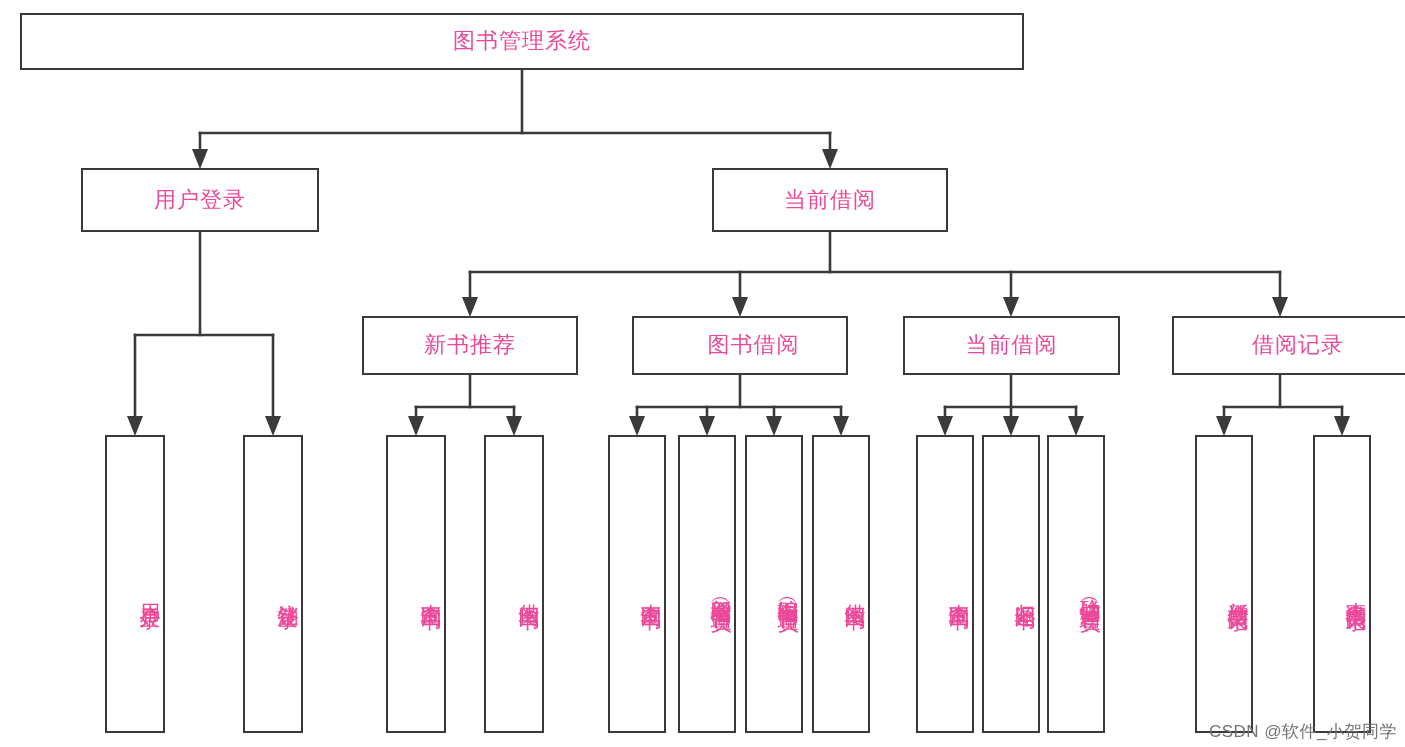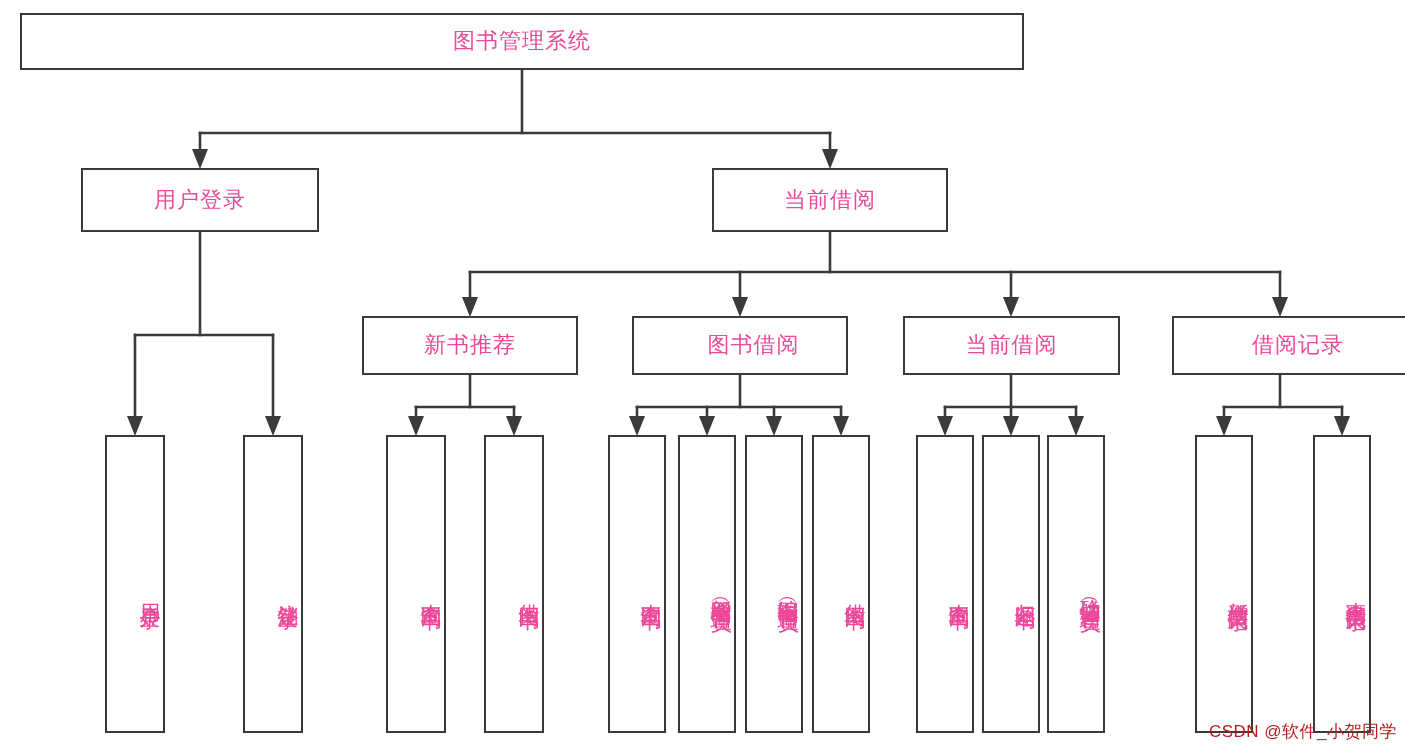--- a/index.html
+++ b/index.html
@@ -54,21 +54,21 @@
   .node.vertical .vlabel {
     writing-mode: vertical-rl;
     text-orientation: upright;
     display: block;
   }
   #watermark {
     position: absolute;
     right: 8px;
     bottom: 4px;
     font-size: 17px;
-    color: #b91c1c;
+    color: #737373;
     letter-spacing: 0.5px;
     white-space: nowrap;
     user-select: none;
   }
 </style>
 </head>
 <body>
 
 <div id="canvas">
 

